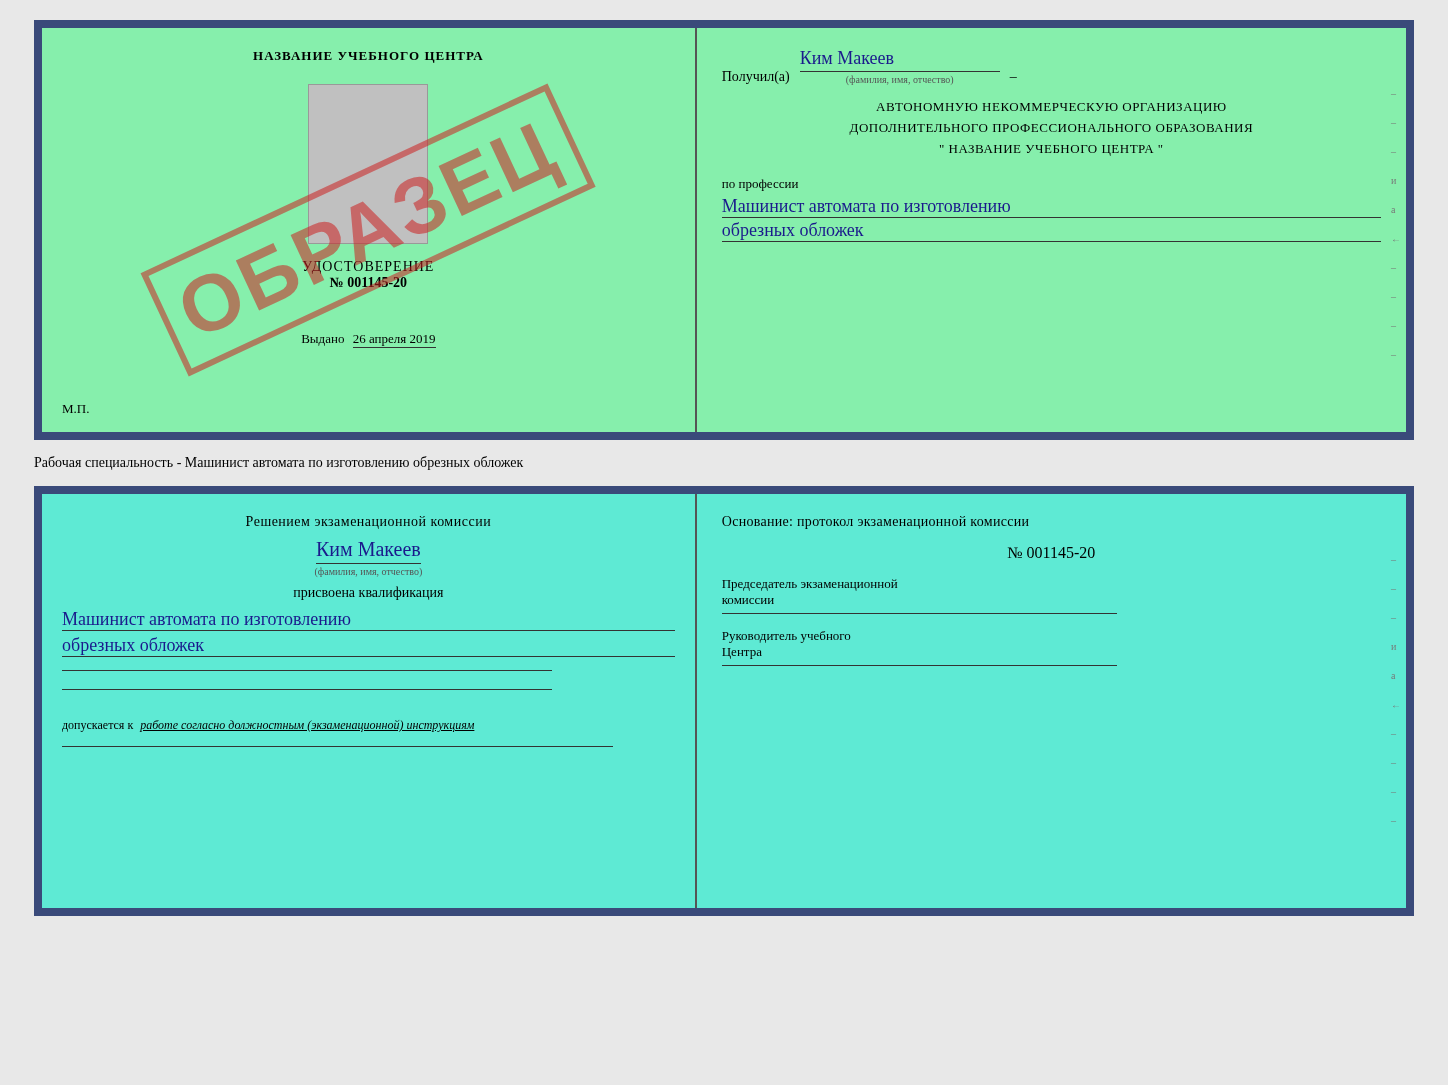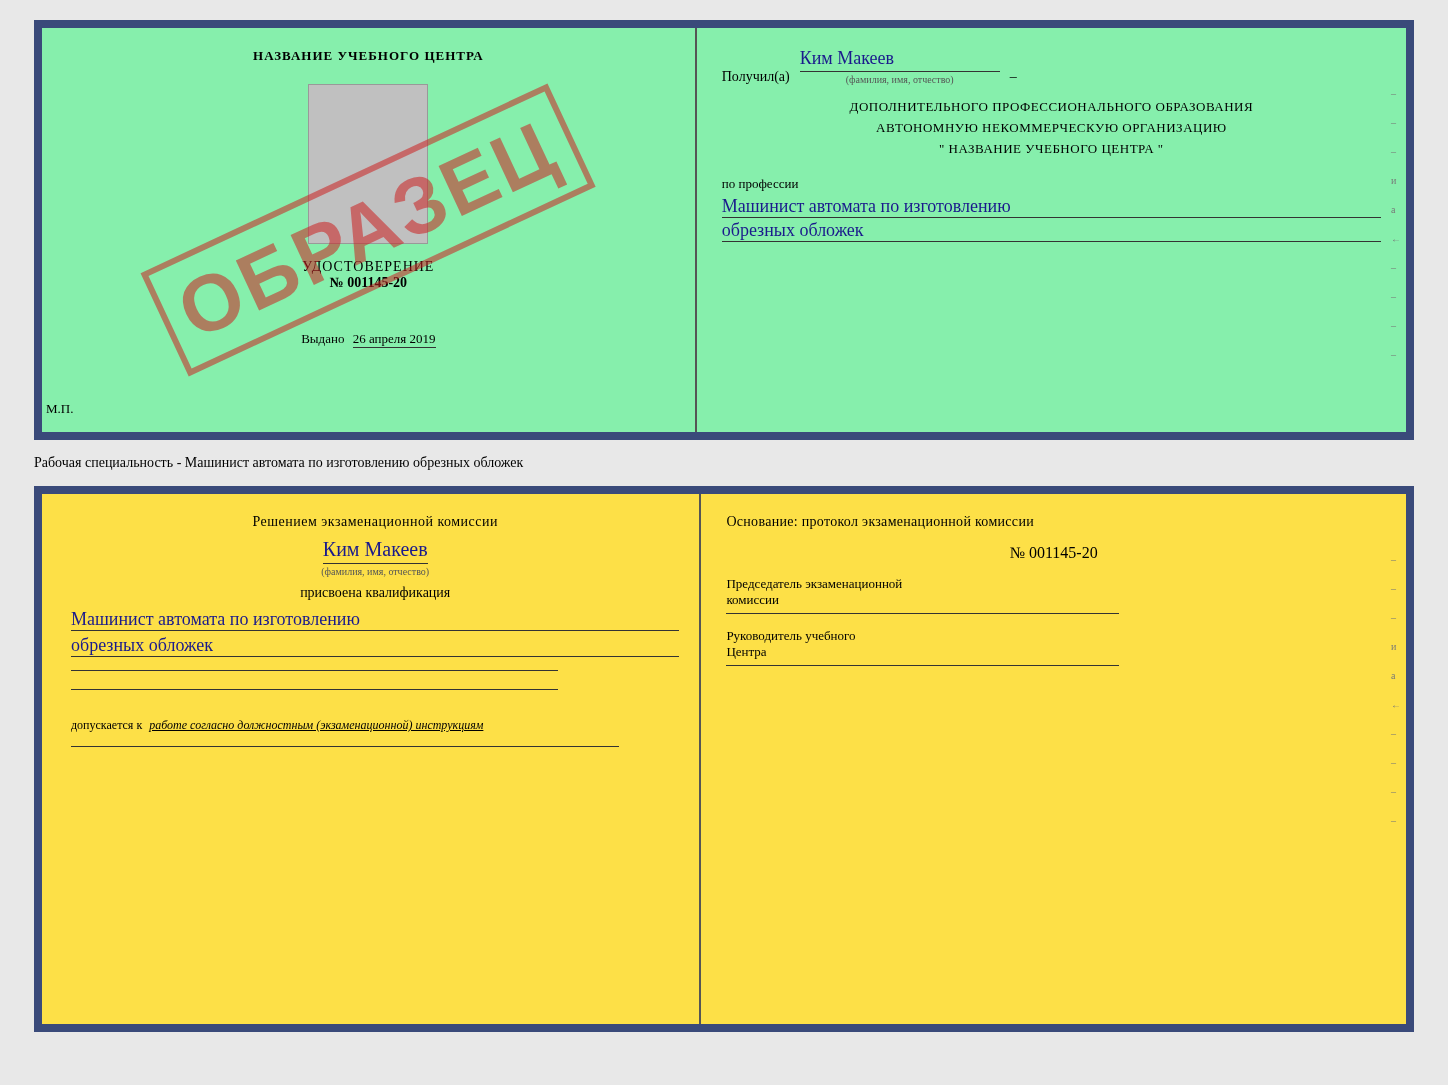--- a/index.html
+++ b/index.html
@@ -86,21 +86,21 @@
 
     .vydano-line {
       font-size: 13px;
       margin-top: 40px;
       text-align: center;
     }
 
     .mp-line {
       position: absolute;
       bottom: 15px;
-      left: 4px;
+      left: 20px;
       font-size: 13px;
     }
 
     
     .obrazets-stamp {
       position: absolute;
       top: 50%;
       left: 50%;
       transform: translate(-50%, -50%) rotate(-25deg);
       color: #cc2222;
@@ -192,26 +192,25 @@
     .middle-label {
       font-size: 14px;
       color: #000000;
       padding: 5px 0;
     }
 
     
     .certificate-bottom {
       display: flex;
       width: 100%;
-      height: 546px;
+      height: 430px;
       border: 8px solid #3a4a7a;
-      background: #fde047;
+      background: #5eead4;
       position: relative;
       overflow: hidden;
-      padding-left: 9px;
     }
 
     .bottom-left {
       width: 48%;
       border-right: 2px solid #555;
       padding: 20px;
       display: flex;
       flex-direction: column;
       gap: 8px;
       position: relative;
@@ -364,22 +363,22 @@
           <div style="display:flex;flex-direction:column;margin-left:5px;">
             <span class="poluchil-name">Ким Макеев</span>
             <span class="fio-label">(фамилия, имя, отчество)</span>
           </div>
           <span style="font-size:14px;margin-left:5px;">–</span>
         </div>
       </div>
 
 
       <div class="org-block">
+        <div>АВТОНОМНУЮ НЕКОММЕРЧЕСКУЮ ОРГАНИЗАЦИЮ</div>
         <div>ДОПОЛНИТЕЛЬНОГО ПРОФЕССИОНАЛЬНОГО ОБРАЗОВАНИЯ</div>
-        <div>АВТОНОМНУЮ НЕКОММЕРЧЕСКУЮ ОРГАНИЗАЦИЮ</div>
         <div>"  НАЗВАНИЕ УЧЕБНОГО ЦЕНТРА  "</div>
       </div>
 
       <div class="profession-block">
         <div style="font-size:13px;">по профессии</div>
         <span class="profession-text">Машинист автомата по изготовлению</span>
         <span class="profession-text" style="margin-top:2px;">обрезных обложек</span>
       </div>
 
       <div class="right-decorations">

